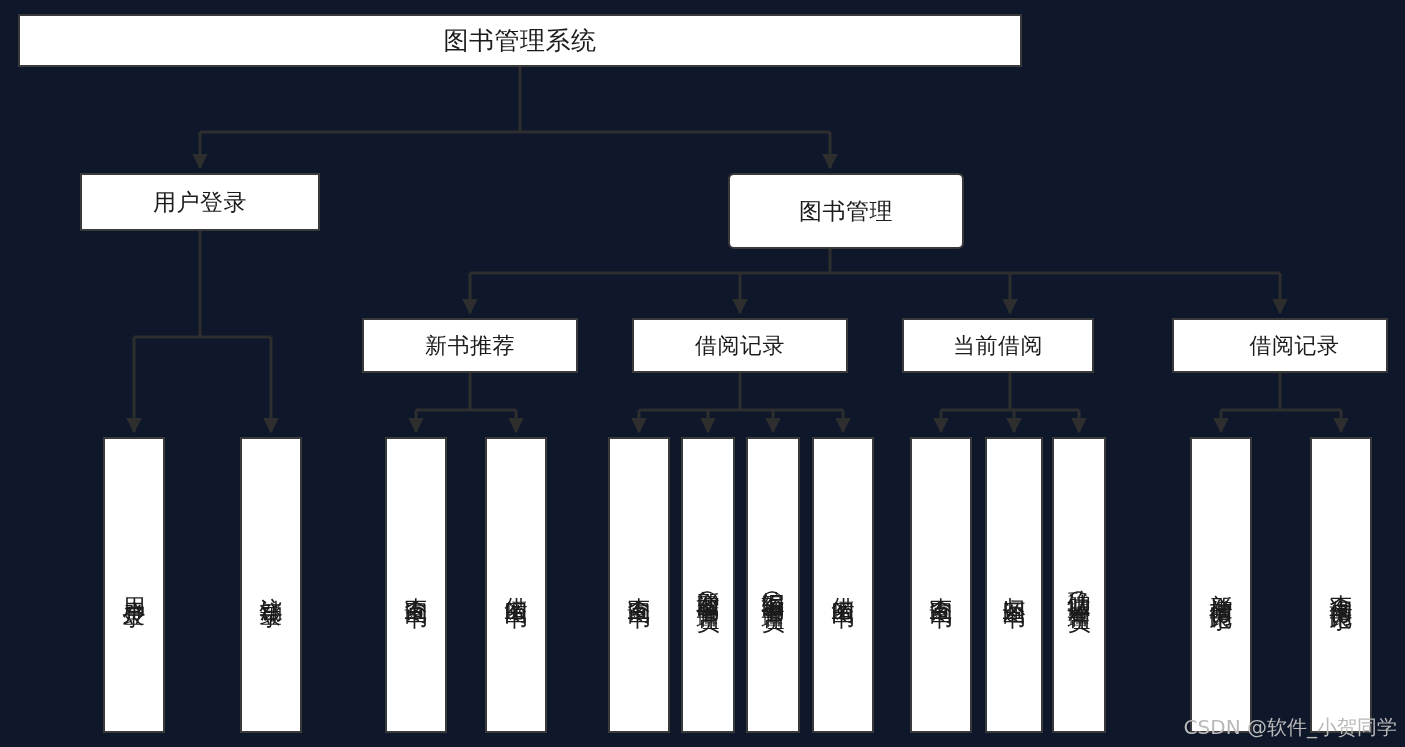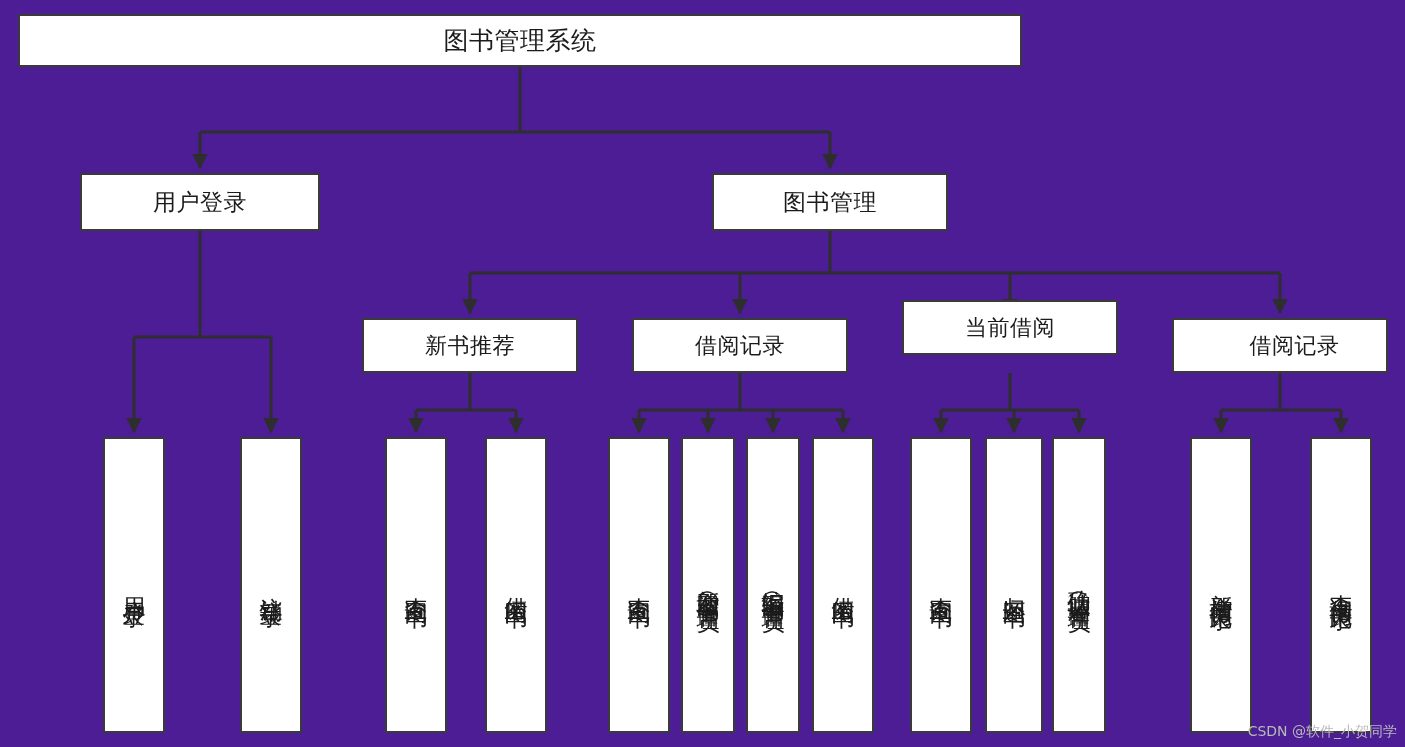--- a/index.html
+++ b/index.html
@@ -8,21 +8,21 @@
     padding: 0;
     background: #ffffff;
   }
   body {
     font-family: "DejaVu Sans", "Liberation Sans", sans-serif;
   }
   #diagram-root {
     position: relative;
     width: 1405px;
     height: 747px;
-    background: #4c1d95;
+    background: #0f172a;
     overflow: hidden;
     text-decoration: underline;
   }
   #edge-layer {
     position: absolute;
     left: 0;
     top: 0;
     width: 1405px;
     height: 747px;
   }
@@ -49,21 +49,21 @@
     font-size: 23px;
     writing-mode: vertical-rl;
     text-orientation: upright;
     letter-spacing: 3px;
     white-space: nowrap;
   }
   #watermark {
     position: absolute;
     right: 8px;
     bottom: 6px;
-    font-size: 14px;
+    font-size: 20px;
     color: #b9b9b9;
     z-index: 3;
     white-space: nowrap;
     pointer-events: none;
   }
 </style>
 </head>
 <body>
 
 <div id="diagram-root">
@@ -118,31 +118,31 @@
     </g>
   </svg>
 
   <div class="node level-0" style="left:18px; top:14px; width:1004px; height:53px;">
     <span class="node-label">图书管理系统</span>
   </div>
 
   <div class="node level-1" style="left:80px; top:173px; width:240px; height:58px;">
     <span class="node-label">用户登录</span>
   </div>
-  <div class="node level-1" style="left:712px; top:173px; width:236px; height:58px;">
+  <div class="node level-1" style="left:728px; top:173px; width:236px; height:76px;border-radius:6px;">
     <span class="node-label">图书管理</span>
   </div>
 
   <div class="node level-2" style="left:362px; top:318px; width:216px; height:55px;">
     <span class="node-label">新书推荐</span>
   </div>
   <div class="node level-2" style="left:632px; top:318px; width:216px; height:55px;">
     <span class="node-label">借阅记录</span>
   </div>
-  <div class="node level-2" style="left:902px; top:300px; width:216px; height:55px;">
+  <div class="node level-2" style="left:902px; top:318px; width:192px; height:55px;">
     <span class="node-label">当前借阅</span>
   </div>
   <div class="node level-2" style="left:1172px; top:318px; width:216px; height:55px;padding-left:29px;">
     <span class="node-label">借阅记录</span>
   </div>
 
   <div class="node leaf" style="left:103px; top:437px; width:62px; height:296px;">
     <span class="node-label">用户登录</span>
   </div>
   <div class="node leaf" style="left:240px; top:437px; width:62px; height:296px;">

